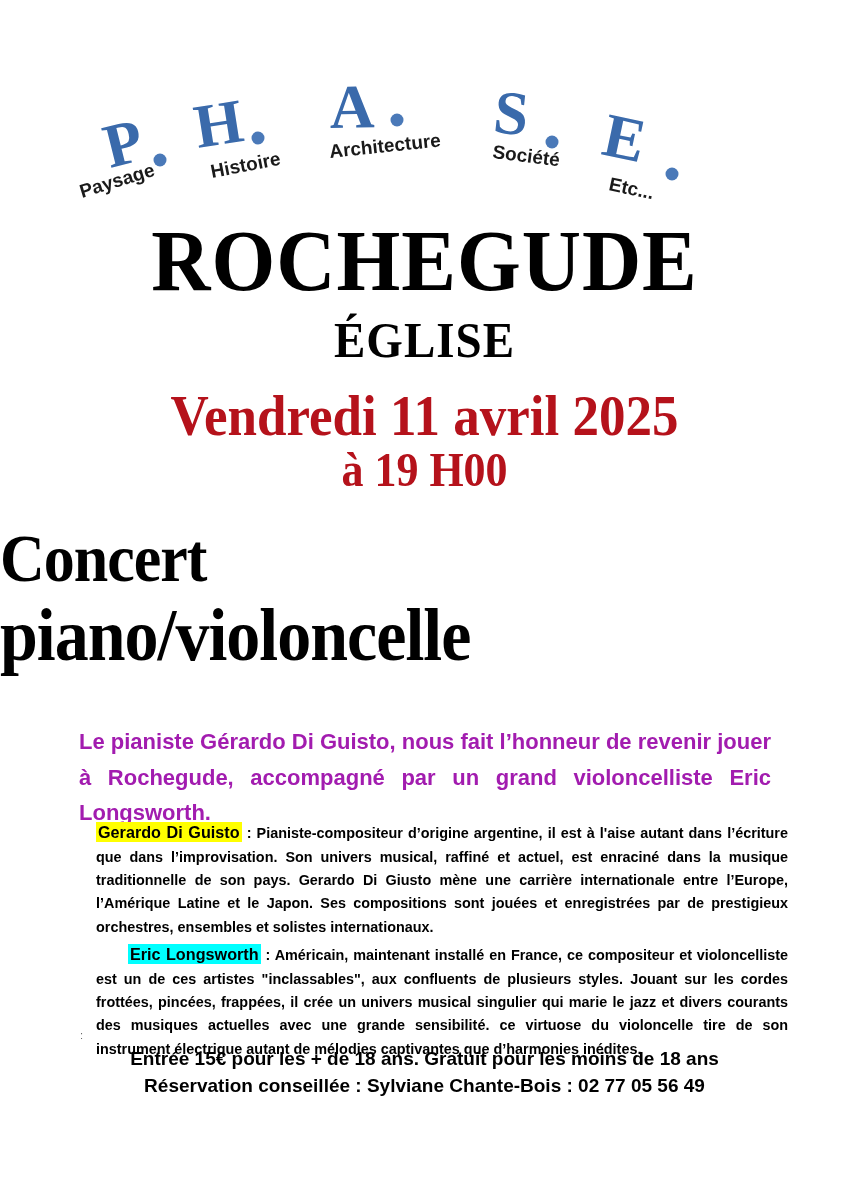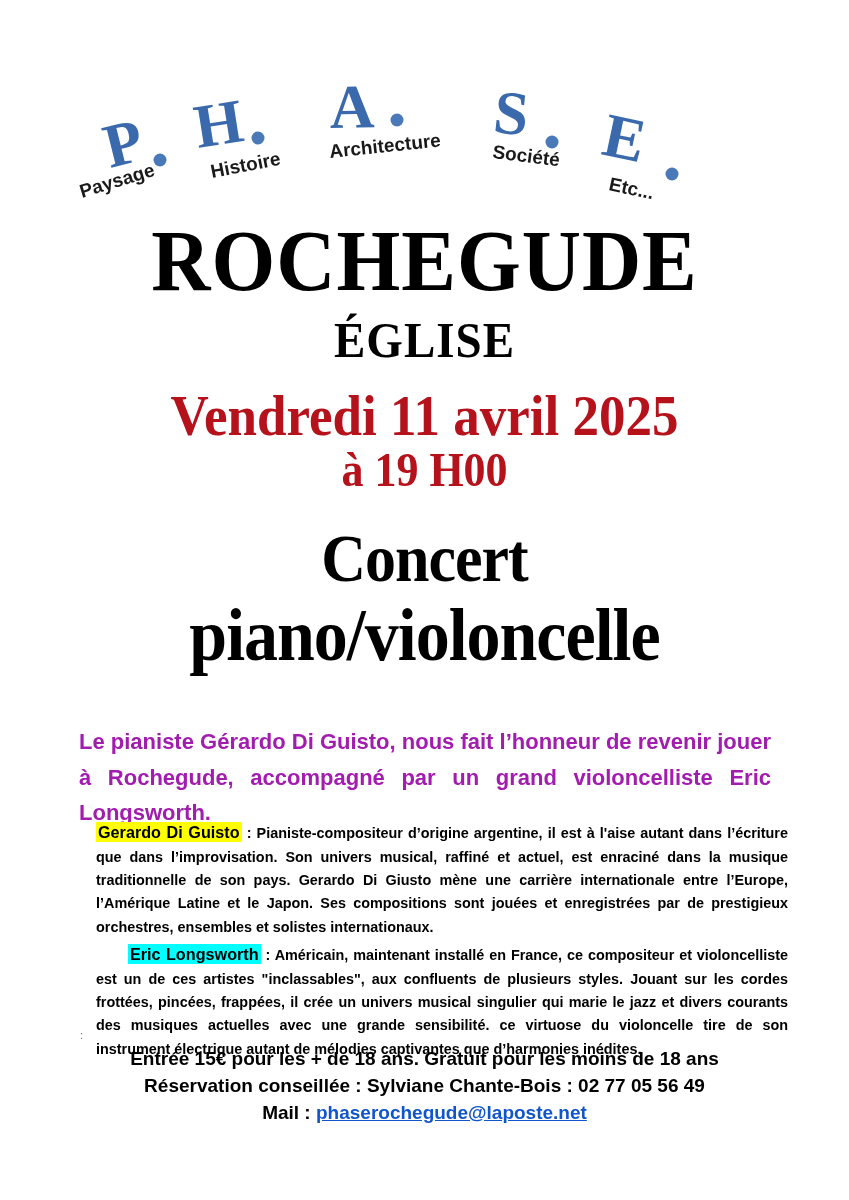--- a/index.html
+++ b/index.html
@@ -107,21 +107,20 @@
     transform: scaleY(1.08);
     transform-origin: top center;
   }
 
   
   .event-type {
     position: absolute;
     left: 0;
     top: 524px;
     width: 849px;
-    text-align: center;
     font-family: "Liberation Serif", "DejaVu Serif", serif;
     font-weight: 700;
     color: #000000;
   }
   .event-type .line1 {
     display: block;
     font-size: 62px;
     line-height: 1.02;
     letter-spacing: -1px;
     transform: scaleY(1.1);
@@ -251,16 +250,15 @@
 
   <p class="bio bio-eric">
     <span class="hl-name hl-cyan">Eric Longsworth</span><span> : </span><span>Américain,  maintenant installé en France, ce compositeur et violoncelliste est un de ces artistes "inclassables", aux confluents de plusieurs styles. Jouant sur les cordes frottées, pincées, frappées, il crée un univers musical singulier qui marie le jazz et divers courants des musiques actuelles avec une grande sensibilité. ce virtuose du violoncelle tire de son instrument électrique autant de mélodies captivantes que d’harmonies inédites.</span>
   </p>
 
   <div class="stray-colon">:</div>
 
   <div class="footer">
     <span class="footer-line">Entrée 15€ pour les + de 18 ans. Gratuit pour les moins de 18 ans</span>
     <span class="footer-line">Réservation conseillée : Sylviane Chante-Bois : 02 77 05 56 49</span>
-    <span class="footer-line"><span>Mail : </span><a class="mail-link" href="#">phaserochegude@laposte.net</a></span>
   </div>
 
 </div>
 
 </body></html>

